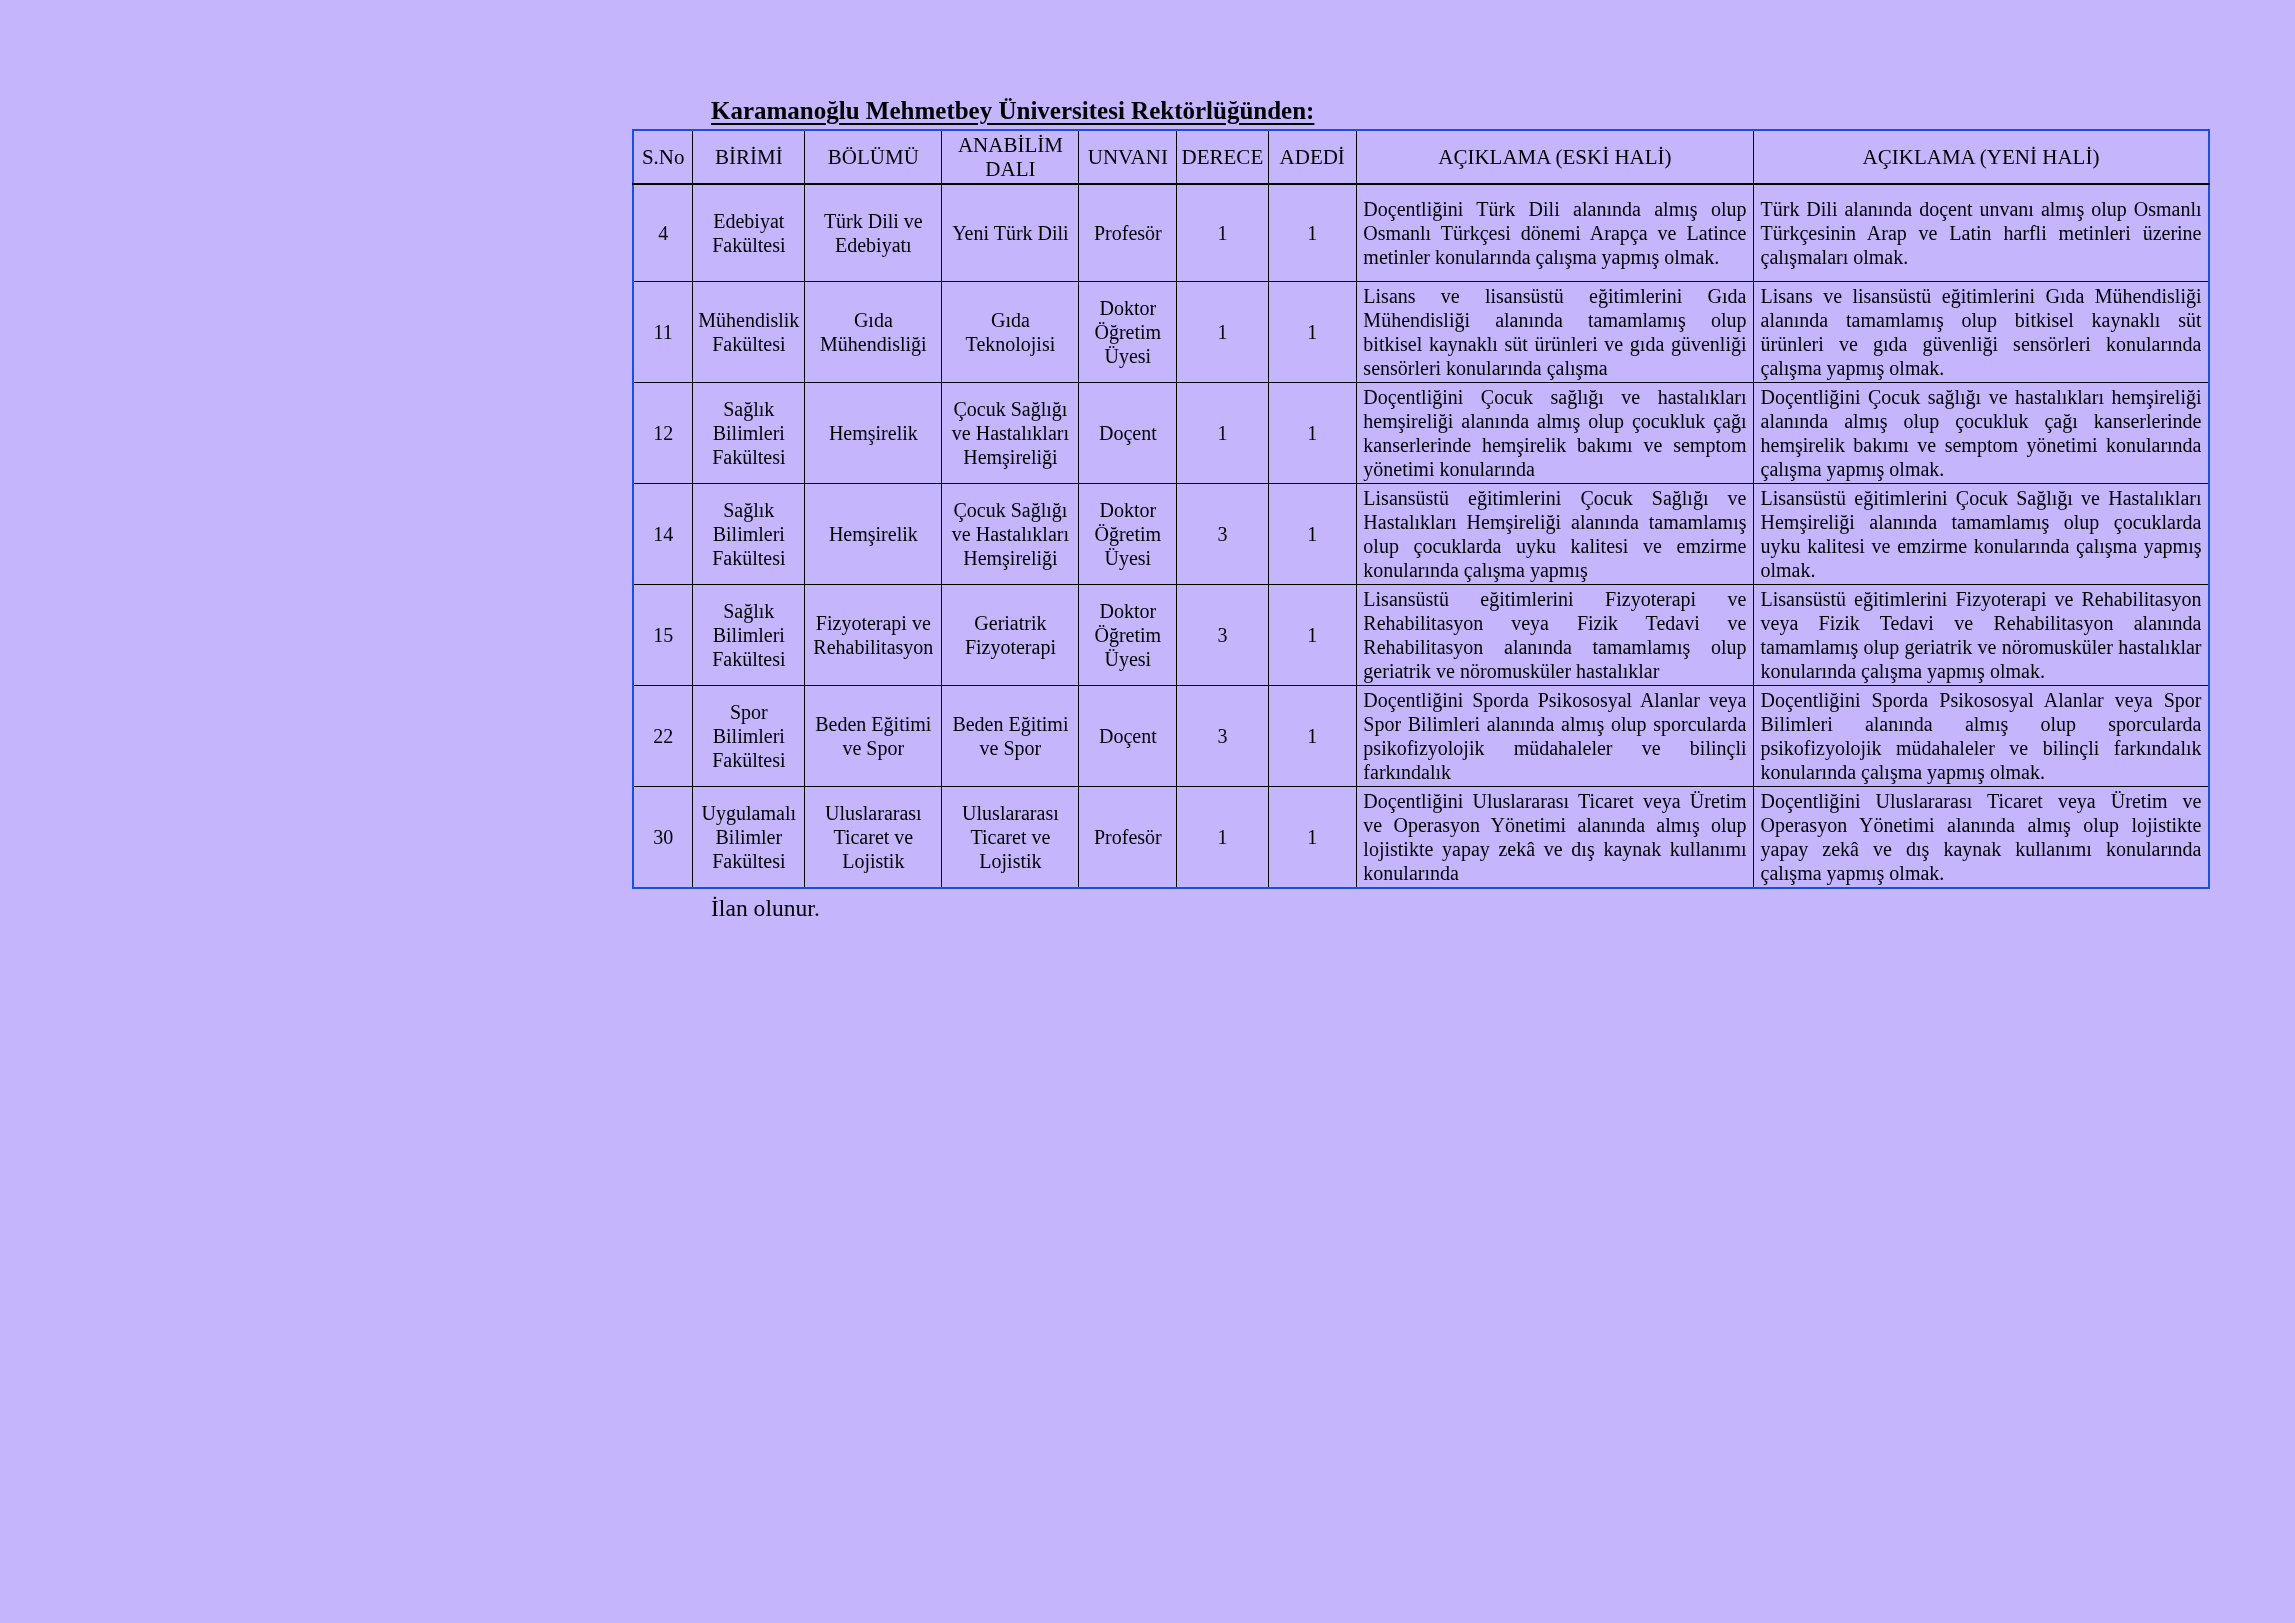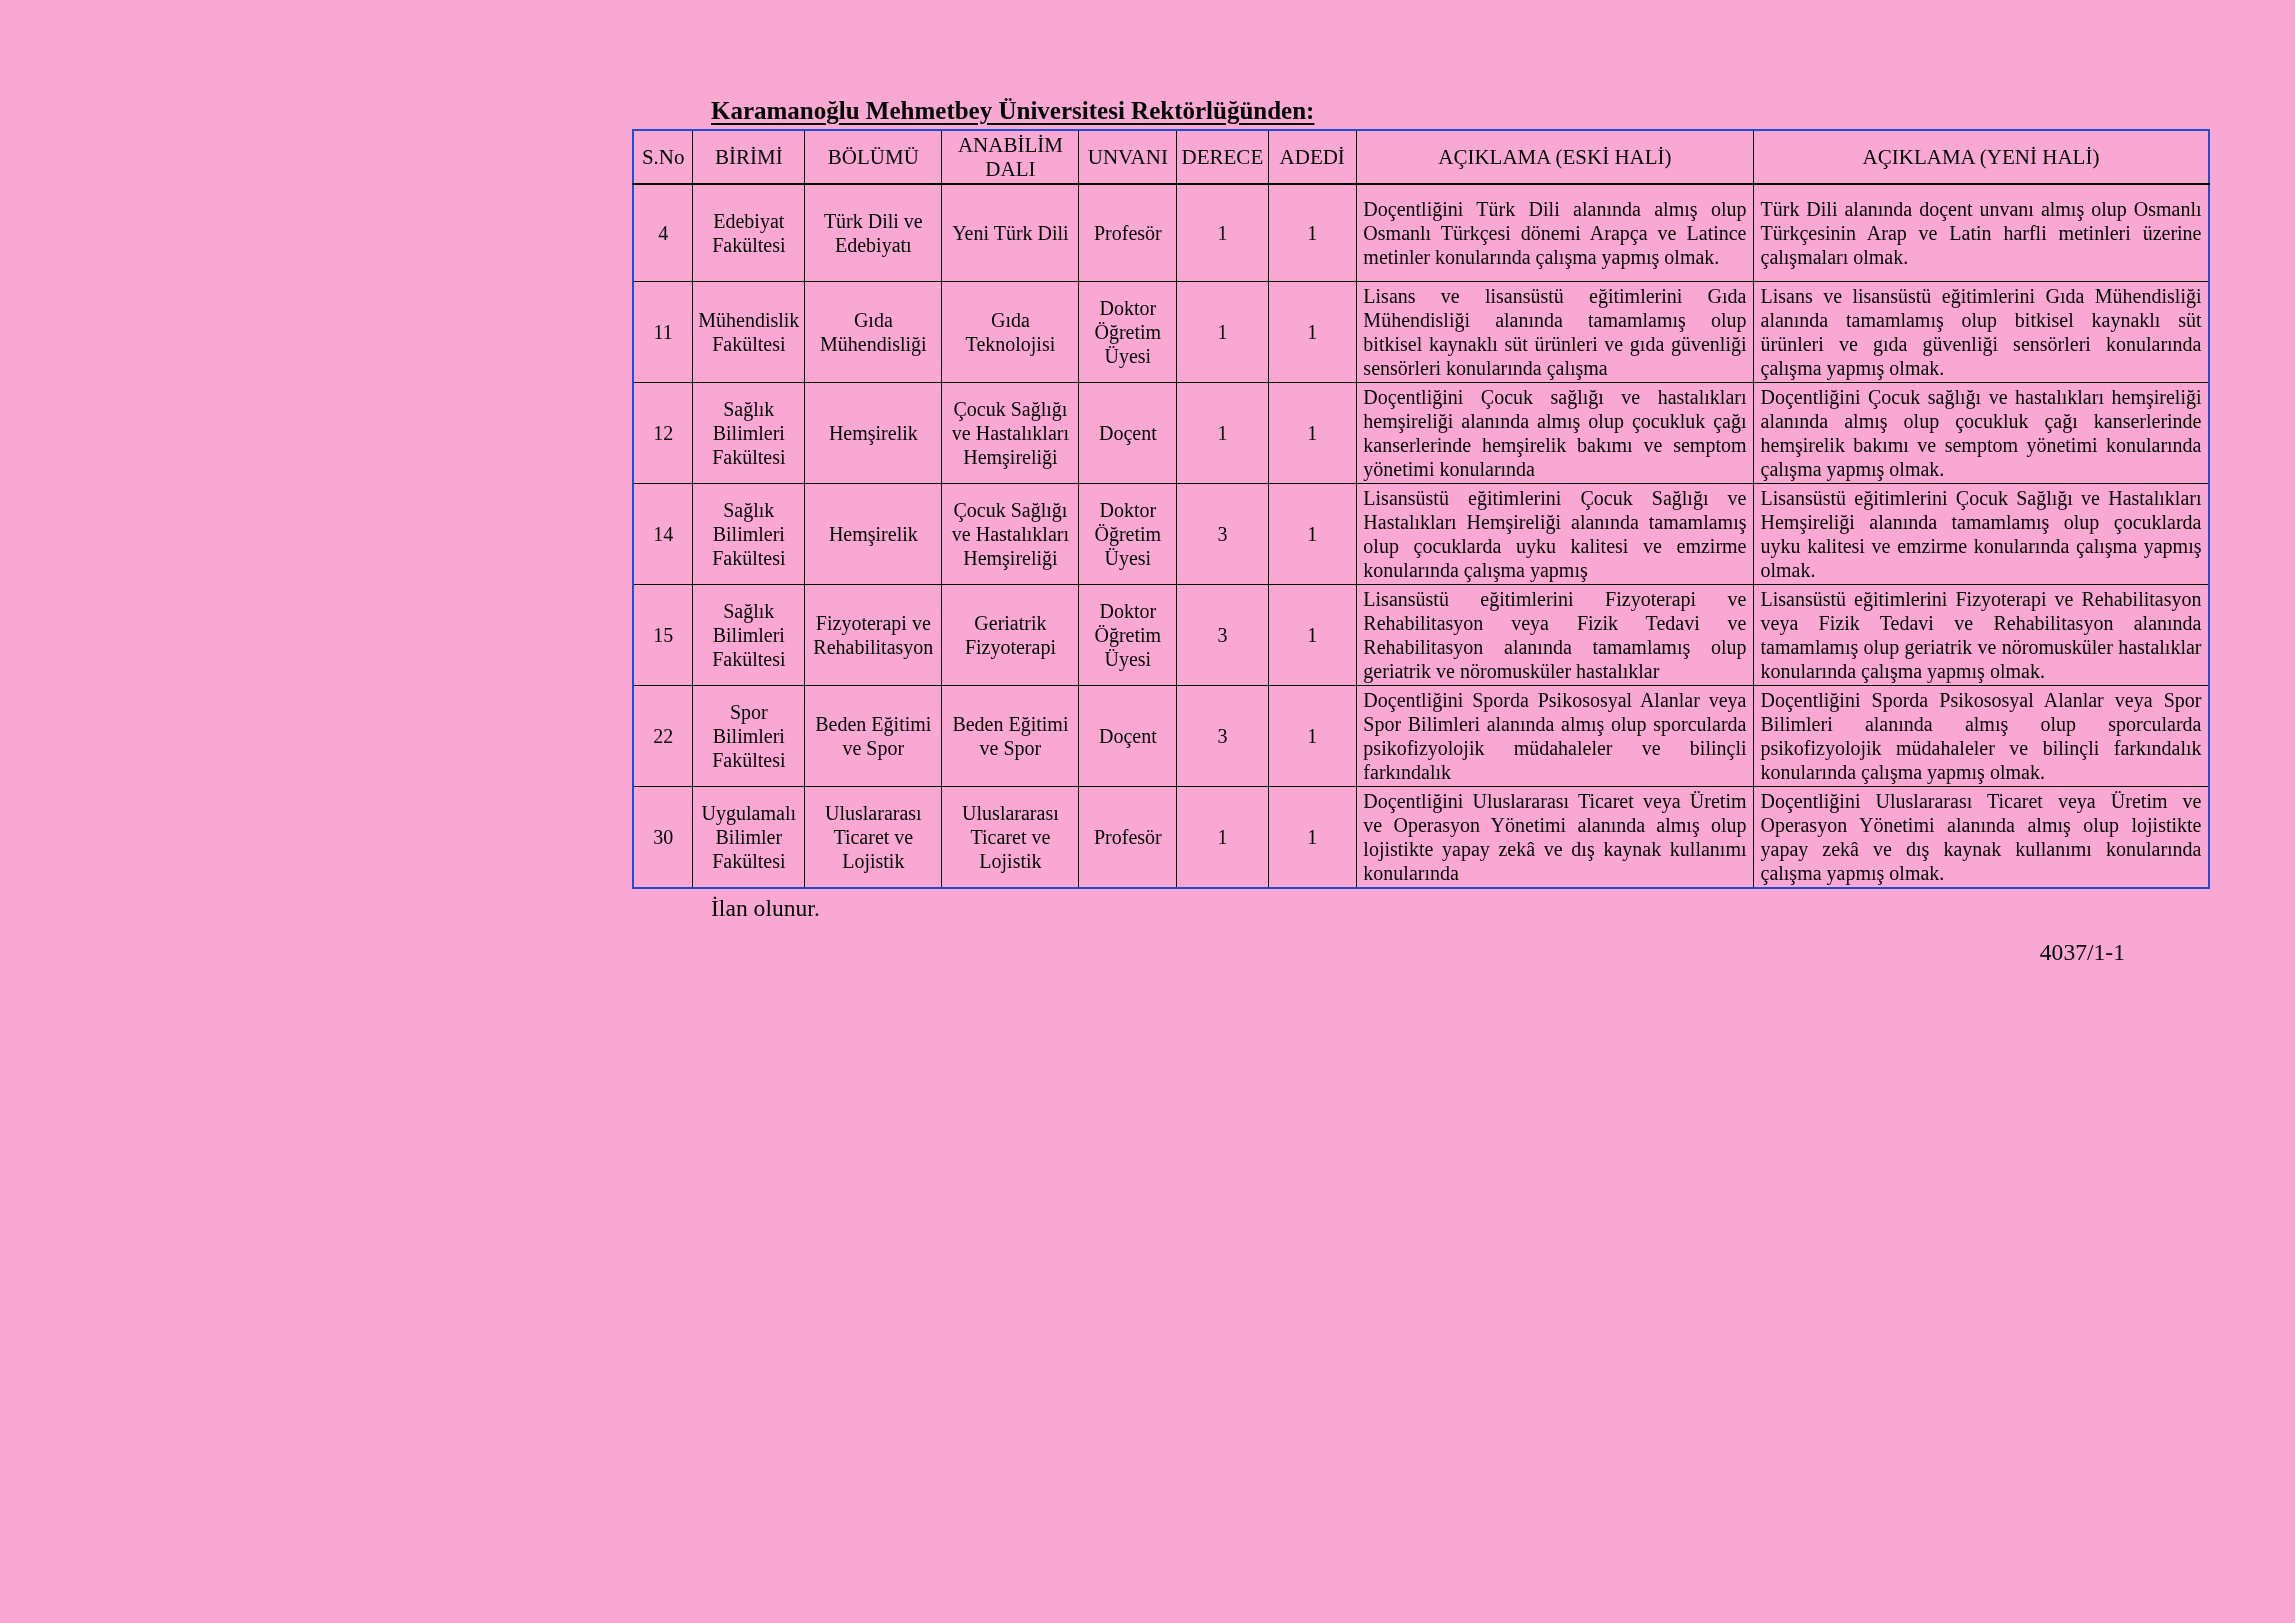--- a/index.html
+++ b/index.html
@@ -4,21 +4,21 @@
 <style>
   html, body {
     margin: 0;
     padding: 0;
     background: #ffffff;
   }
   .page {
     position: relative;
     width: 2295px;
     height: 1623px;
-    background: #f9a8d4;
+    background: #c4b5fd;
     font-family: "Liberation Serif", "DejaVu Serif", serif;
     color: #000000;
   }
   .content {
     position: absolute;
     left: 632px;
     top: 97px;
     width: 1578px;
   }
   h1.doc-heading {
@@ -194,17 +194,16 @@
             <td>1</td>
             <td>1</td>
             <td class="desc">Doçentliğini Uluslararası Ticaret veya Üretim ve Operasyon Yönetimi alanında almış olup lojistikte yapay zekâ ve dış kaynak kullanımı konularında</td>
             <td class="desc">Doçentliğini Uluslararası Ticaret veya Üretim ve Operasyon Yönetimi alanında almış olup lojistikte yapay zekâ ve dış kaynak kullanımı konularında çalışma yapmış olmak.</td>
           </tr>
         </tbody>
     </table>
 
     <p class="closing">İlan olunur.</p>
 
-    <p class="reference">4037/1-1</p>
 
   </div>
 </div>
 
 
 </body></html>

